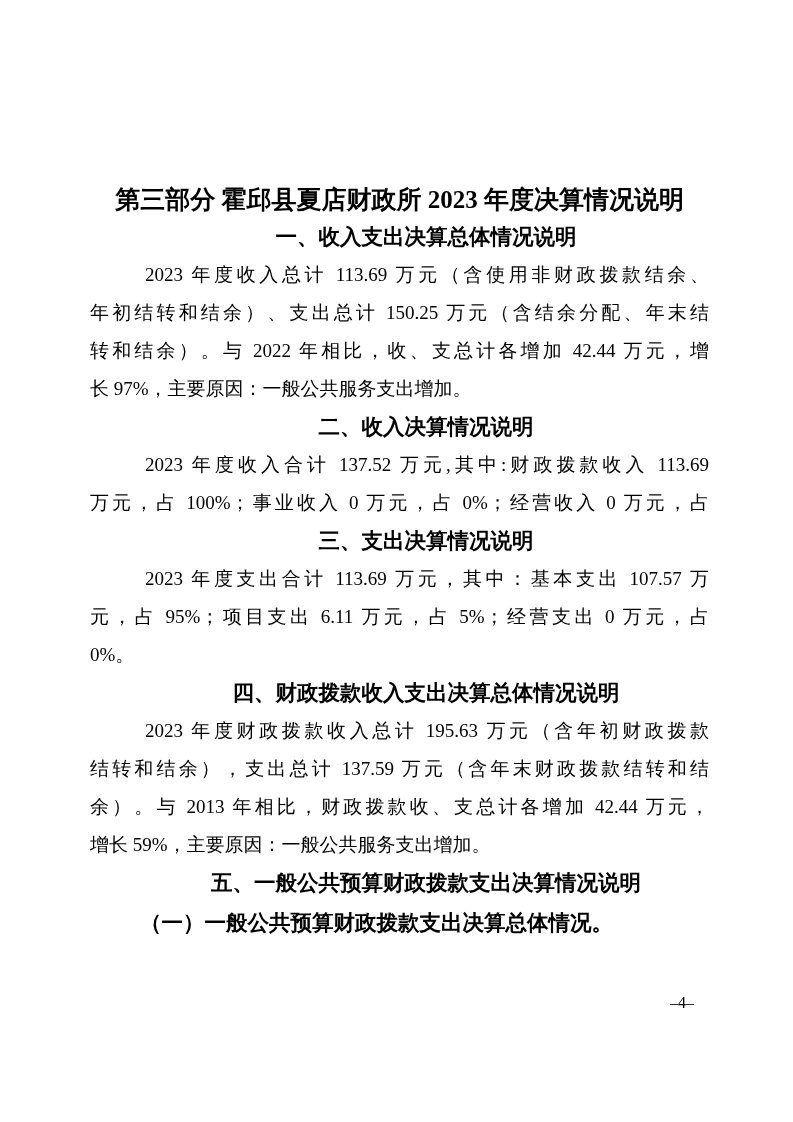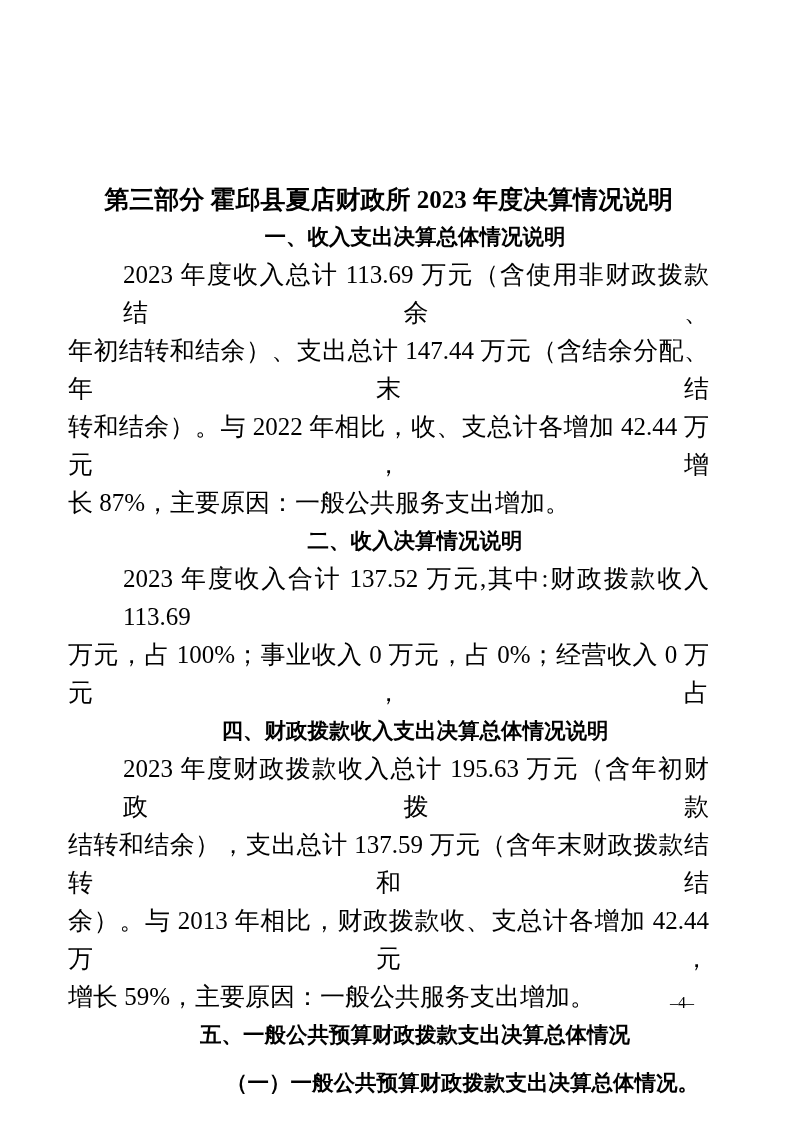--- a/index.html
+++ b/index.html
@@ -11,21 +11,21 @@
     width: 793px;
     height: 1122px;
     position: relative;
     color: #000000;
     font-family: "Liberation Serif", serif;
     overflow: hidden;
   }
   .page {
     position: absolute;
     inset: 0;
-    padding: 0 84px 0 68px;
+    padding: 0 84px 0 90px;
     box-sizing: border-box;
     background: #ffffff;
   }
   .doc-title {
     margin: 183px 0 1px 0;
     font-size: 25px;
     font-weight: bold;
     line-height: 34px;
     text-align: center;
     font-family: "Liberation Serif", serif;
@@ -38,32 +38,32 @@
     margin: 0;
     padding-left: 53px;
     font-family: "Liberation Sans", sans-serif;
     font-weight: bold;
     font-size: 21.5px;
     line-height: 38px;
     text-align: center;
     white-space: nowrap;
   }
   .subheading {
-    margin: 10px;
+    margin: 2px;
     padding-left: 48px;
     font-family: "Liberation Serif", serif;
     font-weight: bold;
     font-size: 21.5px;
     line-height: 38px;
-    text-align: right;
+    text-align: left;
     white-space: nowrap;
   }
   .bodyline {
     margin: 0;
-    font-size: 25px;
+    font-size: 19px;
     line-height: 38px;
     text-align: justify;
     text-align-last: justify;
     font-family: "Liberation Serif", serif;
   }
   .bodyline.first {
     padding-left: 55px;
   }
   .bodyline.last {
     text-align-last: left;
@@ -80,36 +80,42 @@
 </head>
 <body>
 
 <div class="page">
   <h1 class="doc-title">第三部分 霍邱县夏店财政所 2023 年度决算情况说明</h1>
 
   <main class="content" id="sections">
       <section>
         <h2 class="heading">一、收入支出决算总体情况说明</h2>
         <p class="bodyline first">2023 年度收入总计 113.69 万元（含使用非财政拨款结余、</p>
-        <p class="bodyline">年初结转和结余）、支出总计 147.44 万元（含结余分配、年末结</p>
+        <p class="bodyline">年初结转和结余）、支出总计 150.25 万元（含结余分配、年末结</p>
         <p class="bodyline">转和结余）。与 2022 年相比，收、支总计各增加 42.44 万元，增</p>
-        <p class="bodyline last">长 87%，主要原因：一般公共服务支出增加。</p>
+        <p class="bodyline last">长 97%，主要原因：一般公共服务支出增加。</p>
       </section>
       <section>
         <h2 class="heading">二、收入决算情况说明</h2>
         <p class="bodyline first">2023 年度收入合计 137.52 万元,其中:财政拨款收入 113.69</p>
         <p class="bodyline">万元，占 100%；事业收入 0 万元，占 0%；经营收入 0 万元，占</p>
+      </section>
+      <section>
+        <h2 class="heading">三、支出决算情况说明</h2>
+        <p class="bodyline first">2023 年度支出合计 113.69 万元，其中：基本支出 107.57 万</p>
+        <p class="bodyline">元，占 95%；项目支出 6.11 万元，占 5%；经营支出 0 万元，占</p>
+        <p class="bodyline last">0%。</p>
       </section>
       <section>
         <h2 class="heading">四、财政拨款收入支出决算总体情况说明</h2>
         <p class="bodyline first">2023 年度财政拨款收入总计 195.63 万元（含年初财政拨款</p>
         <p class="bodyline">结转和结余），支出总计 137.59 万元（含年末财政拨款结转和结</p>
         <p class="bodyline">余）。与 2013 年相比，财政拨款收、支总计各增加 42.44 万元，</p>
         <p class="bodyline last">增长 59%，主要原因：一般公共服务支出增加。</p>
       </section>
       <section>
-        <h2 class="heading">五、一般公共预算财政拨款支出决算总体情况</h2>
+        <h2 class="heading">五、一般公共预算财政拨款支出决算情况说明</h2>
         <h3 class="subheading">（一）一般公共预算财政拨款支出决算总体情况。</h3>
       </section>
     </main>
 
   <div class="pagenum">–4–</div>
 </div>
 
 </body></html>

